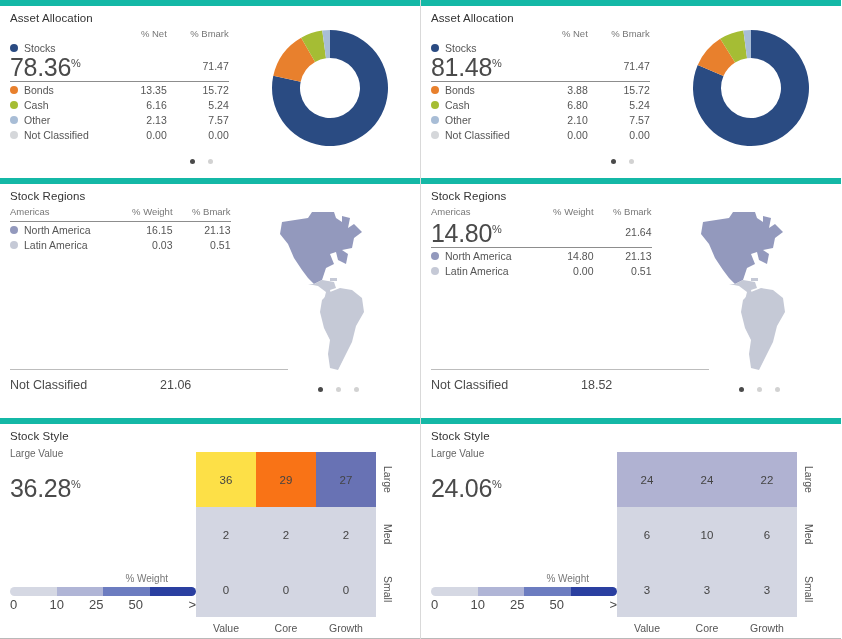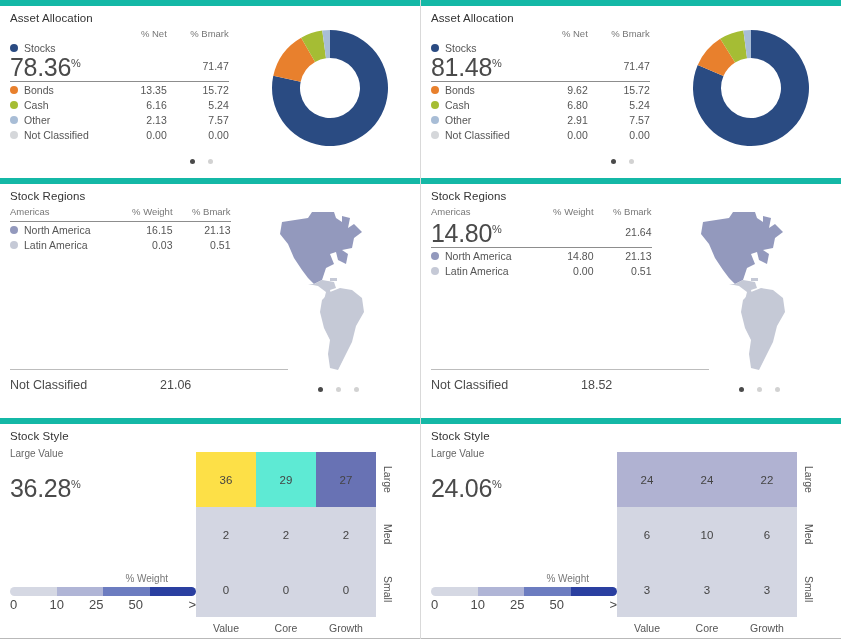--- a/index.html
+++ b/index.html
@@ -421,21 +421,21 @@
                 <span class="">10</span>
                 <span class="">25</span>
                 <span class="">50</span>
                 <span class="last">&gt;</span>
               </div>
           </div>
         </div>
         <div class="box-wrap">
             <div class="box-grid">
               <div class="box-cell" style="background:#fde047">36</div>
-              <div class="box-cell" style="background:#5eead4">29</div>
+              <div class="box-cell" style="background:#f97316">29</div>
               <div class="box-cell" style="background:#6872b4">27</div>
               <div class="box-cell" style="background:#d3d6e2">2</div>
               <div class="box-cell" style="background:#d3d6e2">2</div>
               <div class="box-cell" style="background:#d3d6e2">2</div>
               <div class="box-cell" style="background:#d3d6e2">0</div>
               <div class="box-cell" style="background:#d3d6e2">0</div>
               <div class="box-cell" style="background:#d3d6e2">0</div>
             </div>
             <div class="col-labels">
               <span>Value</span>
@@ -476,35 +476,35 @@
                 <td style="width: 78px;"></td>
                 <td class="hero-bmark" style="width: 62px;">71.47</td>
               </tr>
               <tr class="rule-row">
                 <td colspan="3"></td>
               </tr>
               <tr class="leg-row">
                 <td>
                   <span class="leg-label"><span class="dot" style="background:#e8802d"></span>Bonds</span>
                 </td>
-                <td class="num" style="width: 78px;">9.62</td>
+                <td class="num" style="width: 78px;">3.88</td>
                 <td class="num" style="width: 62px;">15.72</td>
               </tr>
               <tr class="leg-row">
                 <td>
                   <span class="leg-label"><span class="dot" style="background:#a5bd34"></span>Cash</span>
                 </td>
                 <td class="num" style="width: 78px;">6.80</td>
                 <td class="num" style="width: 62px;">5.24</td>
               </tr>
               <tr class="leg-row">
                 <td>
                   <span class="leg-label"><span class="dot" style="background:#a8bdd6"></span>Other</span>
                 </td>
-                <td class="num" style="width: 78px;">2.91</td>
+                <td class="num" style="width: 78px;">2.10</td>
                 <td class="num" style="width: 62px;">7.57</td>
               </tr>
               <tr class="leg-row">
                 <td>
                   <span class="leg-label"><span class="dot" style="background:#d5d7da"></span>Not Classified</span>
                 </td>
                 <td class="num" style="width: 78px;">0.00</td>
                 <td class="num" style="width: 62px;">0.00</td>
               </tr>
             </tbody>

